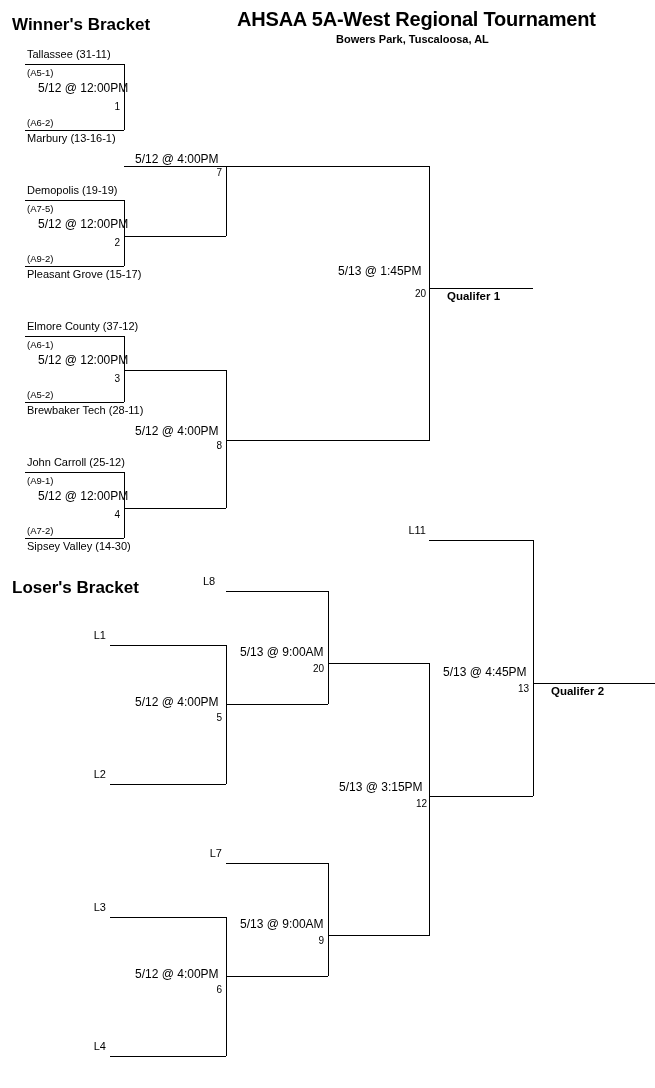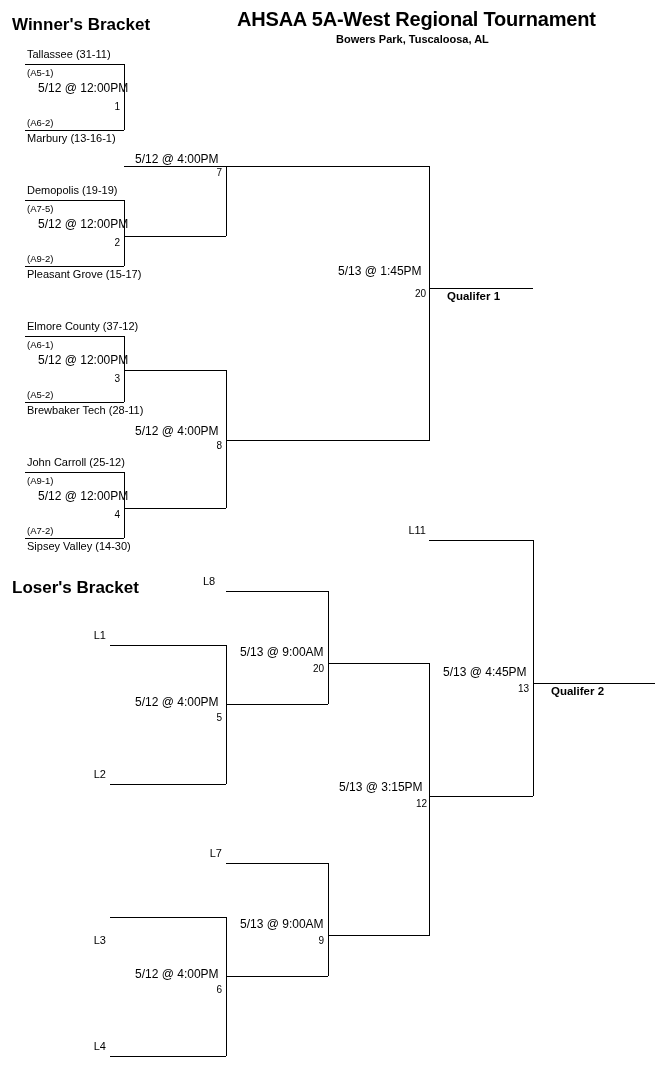--- a/index.html
+++ b/index.html
@@ -161,21 +161,21 @@
   <div class="h-line" style="left:110px; top:784px; width:116px;"></div>
   <div class="loser-label" style="left:80px; top:768px; width:26px;">L2</div>
 
   <div class="loser-label" style="left:196px; top:575px; width:26px;text-align:center;">L8</div>
   <div class="h-line" style="left:226px; top:591px; width:102px;"></div>
   <div class="gtime" style="left:240px; top:645px;">5/13 @ 9:00AM</div>
   <div class="gnum" style="left:298px; top:663px; width:26px;">20</div>
   <div class="v-line" style="left:328px; top:591px; height:113px;"></div>
   <div class="h-line" style="left:226px; top:704px; width:102px;"></div>
 
-  <div class="loser-label" style="left:80px; top:901px; width:26px;margin-top:33px;">L3</div>
+  <div class="loser-label" style="left:80px; top:901px; width:26px;">L3</div>
   <div class="h-line" style="left:110px; top:917px; width:116px;"></div>
   <div class="gtime" style="left:135px; top:967px;">5/12 @ 4:00PM</div>
   <div class="gnum" style="left:196px; top:984px; width:26px;">6</div>
   <div class="v-line" style="left:226px; top:917px; height:139px;"></div>
   <div class="h-line" style="left:110px; top:1056px; width:116px;"></div>
   <div class="loser-label" style="left:80px; top:1040px; width:26px;">L4</div>
 
   <div class="loser-label" style="left:196px; top:847px; width:26px;">L7</div>
   <div class="h-line" style="left:226px; top:863px; width:102px;"></div>
   <div class="gtime" style="left:240px; top:917px;">5/13 @ 9:00AM</div>

